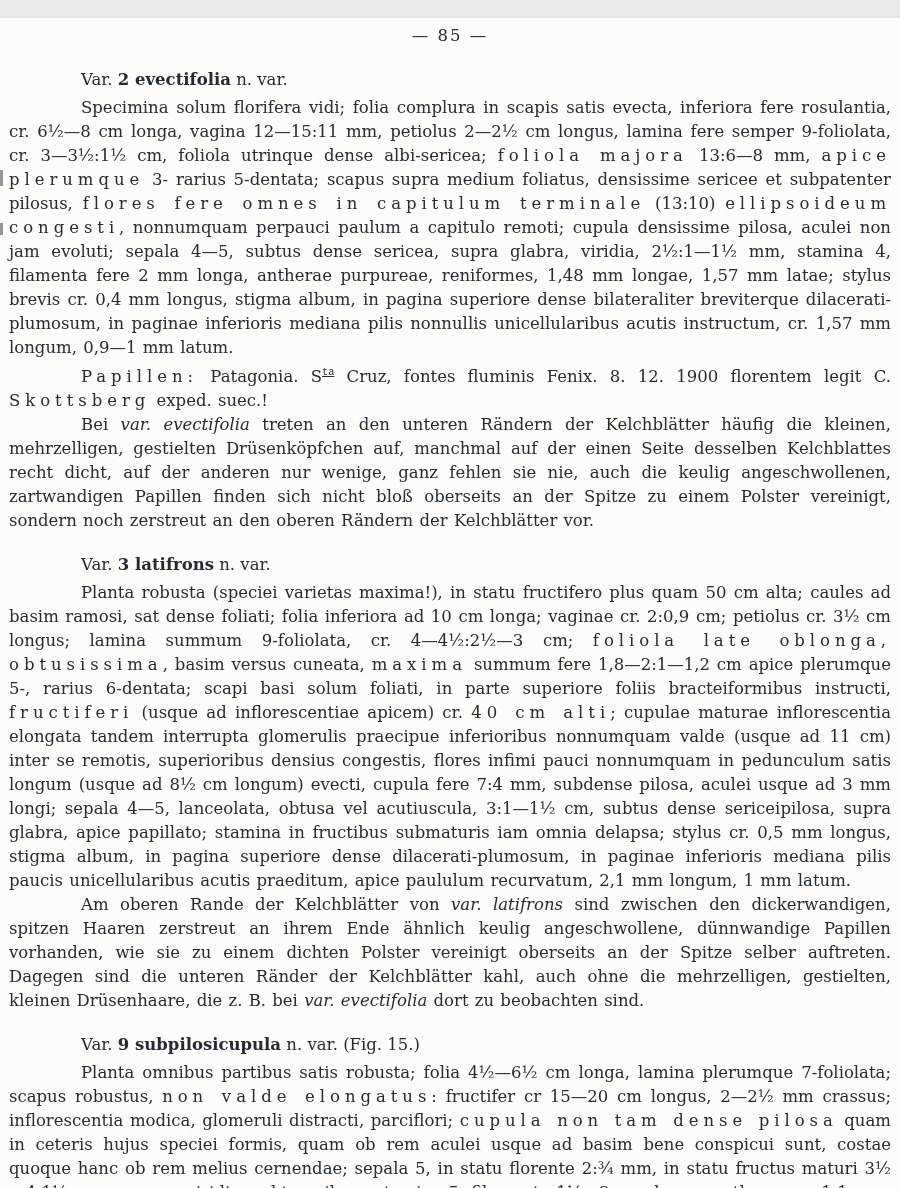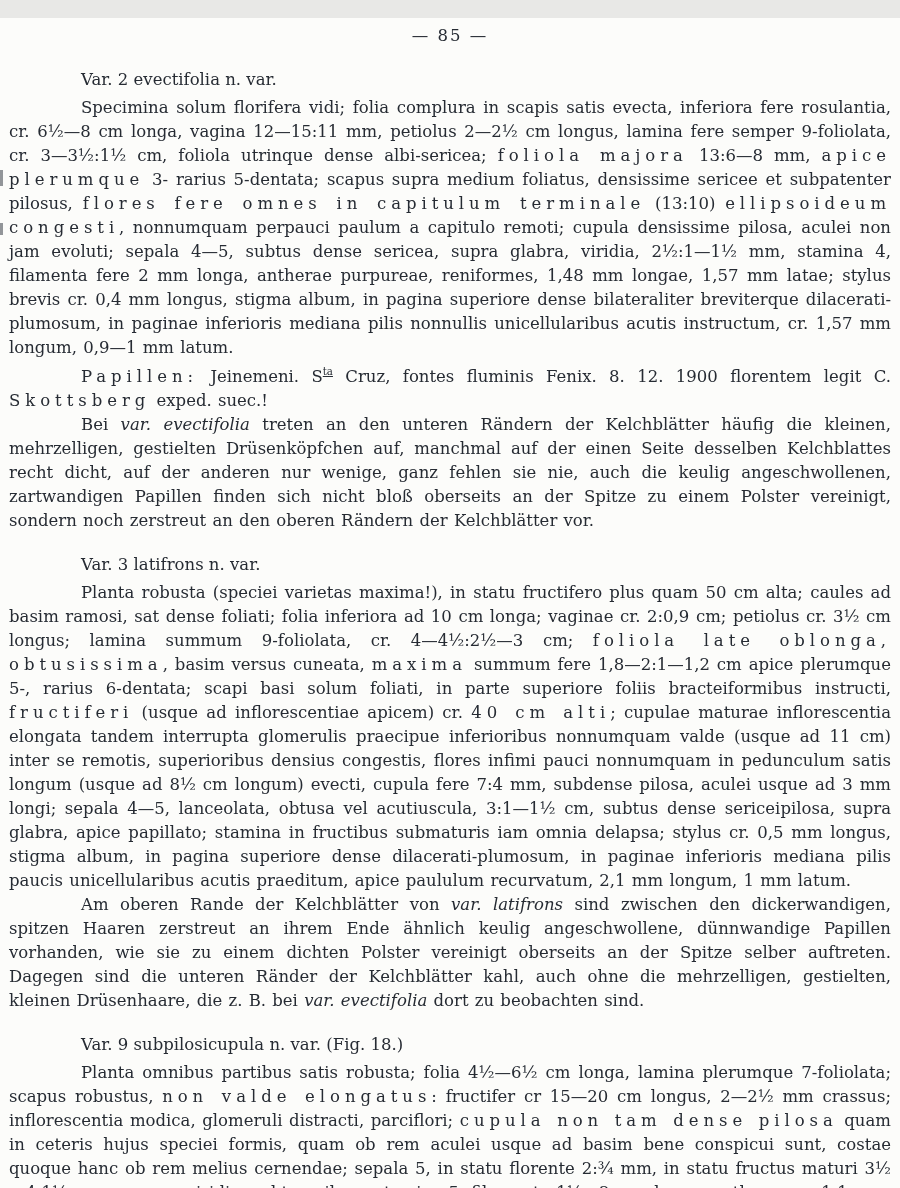--- a/index.html
+++ b/index.html
@@ -31,53 +31,54 @@
     font-weight: normal;
     margin: 20px 0 4px 0;
     text-indent: 72px;
   }
   .para {
     margin: 0;
     text-indent: 72px;
     text-align: justify;
     word-spacing: 1px;
   }
-  .run-b { font-weight: normal; }
+  .run-b { font-weight: bold; }
   .run-i { font-style: italic; }
   .run-g { letter-spacing: 0.30em; }
   .run-su {
     font-size: 62%;
     vertical-align: super;
     text-decoration: underline;
     letter-spacing: normal;
+    font-family: Liberation Mono, monospace;
   }
   
   .artifact {
     position: absolute;
     background: #3a4048;
     opacity: 0.55;
   }
   .artifact.a1 { left: 0; top: 152px; width: 3px; height: 16px; }
   .artifact.a2 { left: 0; top: 205px; width: 3px; height: 12px; }
   .artifact.a3 { left: 2px; top: 1178px; width: 6px; height: 4px; }
 </style>
 </head>
 <body>
 
 <div class="page">
   <div class="pagenum">— 85 —</div>
 
   <div>
       <h2 class="heading"><span>Var. </span><span class="run-b">2 evectifolia</span><span> n. var.</span></h2>
       <p class="para"><span>Specimina solum florifera vidi; folia complura in scapis satis evecta, inferiora fere rosulantia, cr. 6½—8 cm longa, vagina 12—15:11 mm, petiolus 2—2½ cm longus, lamina fere semper 9-foliolata, cr. 3—3½:1½ cm, foliola utrinque dense albi-sericea; </span><span class="run-g">foliola majora</span><span> 13:6—8 mm, </span><span class="run-g">apice plerumque</span><span> 3- rarius 5-dentata; scapus supra medium foliatus, densissime sericee et subpatenter pilosus, </span><span class="run-g">flores fere omnes in capitulum terminale</span><span> (13:10) </span><span class="run-g">ellipsoideum congesti</span><span>, nonnumquam perpauci paulum a capitulo remoti; cupula densissime pilosa, aculei non jam evoluti; sepala 4—5, subtus dense sericea, supra glabra, viridia, 2½:1—1½ mm, stamina 4, filamenta fere 2 mm longa, antherae purpureae, reniformes, 1,48 mm longae, 1,57 mm latae; stylus brevis cr. 0,4 mm longus, stigma album, in pagina superiore dense bilateraliter breviterque dilacerati-plumosum, in paginae inferioris mediana pilis nonnullis unicellularibus acutis instructum, cr. 1,57 mm longum, 0,9—1 mm latum.</span></p>
-      <p class="para"><span class="run-g">Papillen:</span><span> Jeinemeni. S</span><span class="run-su">ta</span><span> Cruz, fontes fluminis Fenix. 8. 12. 1900 florentem legit C. </span><span class="run-g">Skottsberg</span><span> exped. suec.!</span></p>
+      <p class="para"><span class="run-g">Papillen:</span><span> Patagonia. S</span><span class="run-su">ta</span><span> Cruz, fontes fluminis Fenix. 8. 12. 1900 florentem legit C. </span><span class="run-g">Skottsberg</span><span> exped. suec.!</span></p>
       <p class="para"><span>Bei </span><span class="run-i">var. evectifolia</span><span> treten an den unteren Rändern der Kelchblätter häufig die kleinen, mehrzelligen, gestielten Drüsenköpfchen auf, manchmal auf der einen Seite desselben Kelchblattes recht dicht, auf der anderen nur wenige, ganz fehlen sie nie, auch die keulig angeschwollenen, zartwandigen Papillen finden sich nicht bloß oberseits an der Spitze zu einem Polster vereinigt, sondern noch zerstreut an den oberen Rändern der Kelchblätter vor.</span></p>
       <h2 class="heading"><span>Var. </span><span class="run-b">3 latifrons</span><span> n. var.</span></h2>
       <p class="para"><span>Planta robusta (speciei varietas maxima!), in statu fructifero plus quam 50 cm alta; caules ad basim ramosi, sat dense foliati; folia inferiora ad 10 cm longa; vaginae cr. 2:0,9 cm; petiolus cr. 3½ cm longus; lamina summum 9-foliolata, cr. 4—4½:2½—3 cm; </span><span class="run-g">foliola late oblonga, obtusissima</span><span>, basim versus cuneata, </span><span class="run-g">maxima</span><span> summum fere 1,8—2:1—1,2 cm apice plerumque 5-, rarius 6-dentata; scapi basi solum foliati, in parte superiore foliis bracteiformibus instructi, </span><span class="run-g">fructiferi</span><span> (usque ad inflorescentiae apicem) cr. </span><span class="run-g">40 cm alti</span><span>; cupulae maturae inflorescentia elongata tandem interrupta glomerulis praecipue inferioribus nonnumquam valde (usque ad 11 cm) inter se remotis, superioribus densius congestis, flores infimi pauci nonnumquam in pedunculum satis longum (usque ad 8½ cm longum) evecti, cupula fere 7:4 mm, subdense pilosa, aculei usque ad 3 mm longi; sepala 4—5, lanceolata, obtusa vel acutiuscula, 3:1—1½ cm, subtus dense sericeipilosa, supra glabra, apice papillato; stamina in fructibus submaturis iam omnia delapsa; stylus cr. 0,5 mm longus, stigma album, in pagina superiore dense dilacerati-plumosum, in paginae inferioris mediana pilis paucis unicellularibus acutis praeditum, apice paululum recurvatum, 2,1 mm longum, 1 mm latum.</span></p>
       <p class="para"><span>Am oberen Rande der Kelchblätter von </span><span class="run-i">var. latifrons</span><span> sind zwischen den dickerwandigen, spitzen Haaren zerstreut an ihrem Ende ähnlich keulig angeschwollene, dünnwandige Papillen vorhanden, wie sie zu einem dichten Polster vereinigt oberseits an der Spitze selber auftreten. Dagegen sind die unteren Ränder der Kelchblätter kahl, auch ohne die mehrzelligen, gestielten, kleinen Drüsenhaare, die z. B. bei </span><span class="run-i">var. evectifolia</span><span> dort zu beobachten sind.</span></p>
-      <h2 class="heading"><span>Var. </span><span class="run-b">9 subpilosicupula</span><span> n. var. (Fig. 18.)</span></h2>
+      <h2 class="heading"><span>Var. </span><span class="run-b">9 subpilosicupula</span><span> n. var. (Fig. 15.)</span></h2>
       <p class="para"><span>Planta omnibus partibus satis robusta; folia 4½—6½ cm longa, lamina plerumque 7-foliolata; scapus robustus, </span><span class="run-g">non valde elongatus</span><span>: fructifer cr 15—20 cm longus, 2—2½ mm crassus; inflorescentia modica, glomeruli distracti, parciflori; </span><span class="run-g">cupula non tam dense pilosa</span><span> quam in ceteris hujus speciei formis, quam ob rem aculei usque ad basim bene conspicui sunt, costae quoque hanc ob rem melius cernendae; sepala 5, in statu florente 2:¾ mm, in statu fructus maturi 3½—4:1½ mm, semper viridia, subtus pilosa; stamina 5, filamenta 1½—2 mm longa, antherae cr. 1:1 mm, stylus cr. 0,3—0,5 mm, stigma in stylum attenuatum, cr. 1,3 mm longum, 0,85 mm latum, subtus pilis nonnullis acutis praeditum, albidum, paulum rubescens.</span></p>
     </div>
 
   <div class="artifact a1"></div>
   <div class="artifact a2"></div>
   <div class="artifact a3"></div>
 </div>
 
 </body></html>

